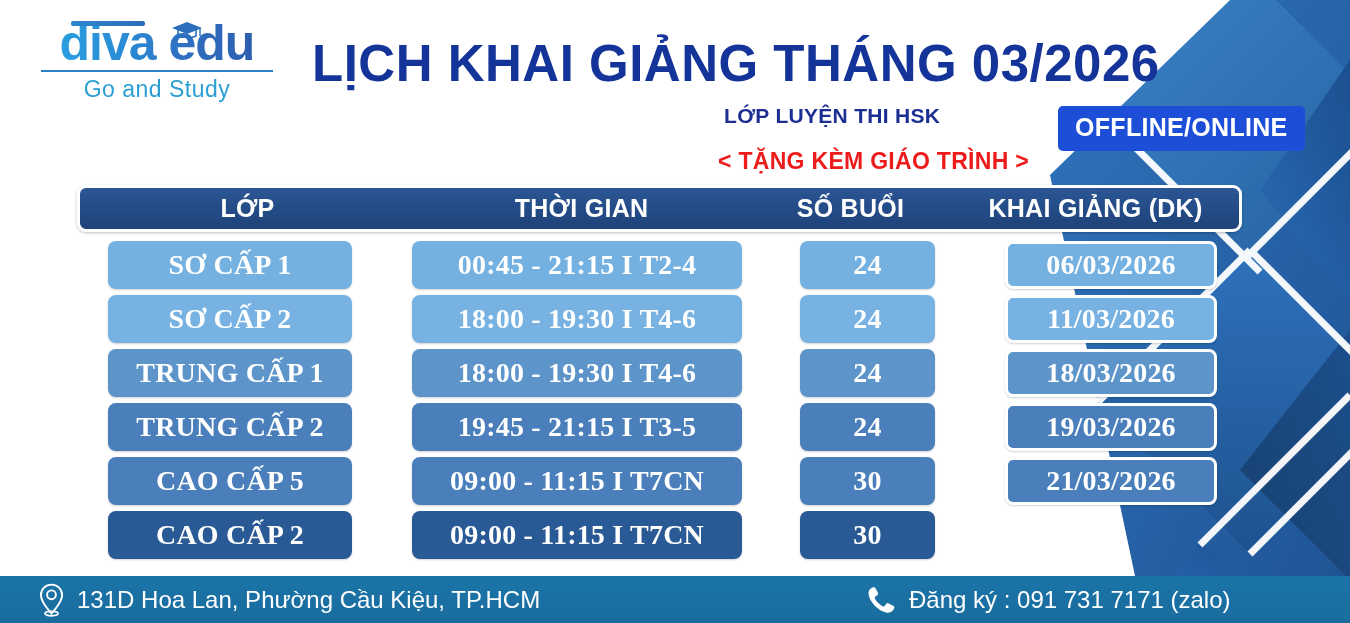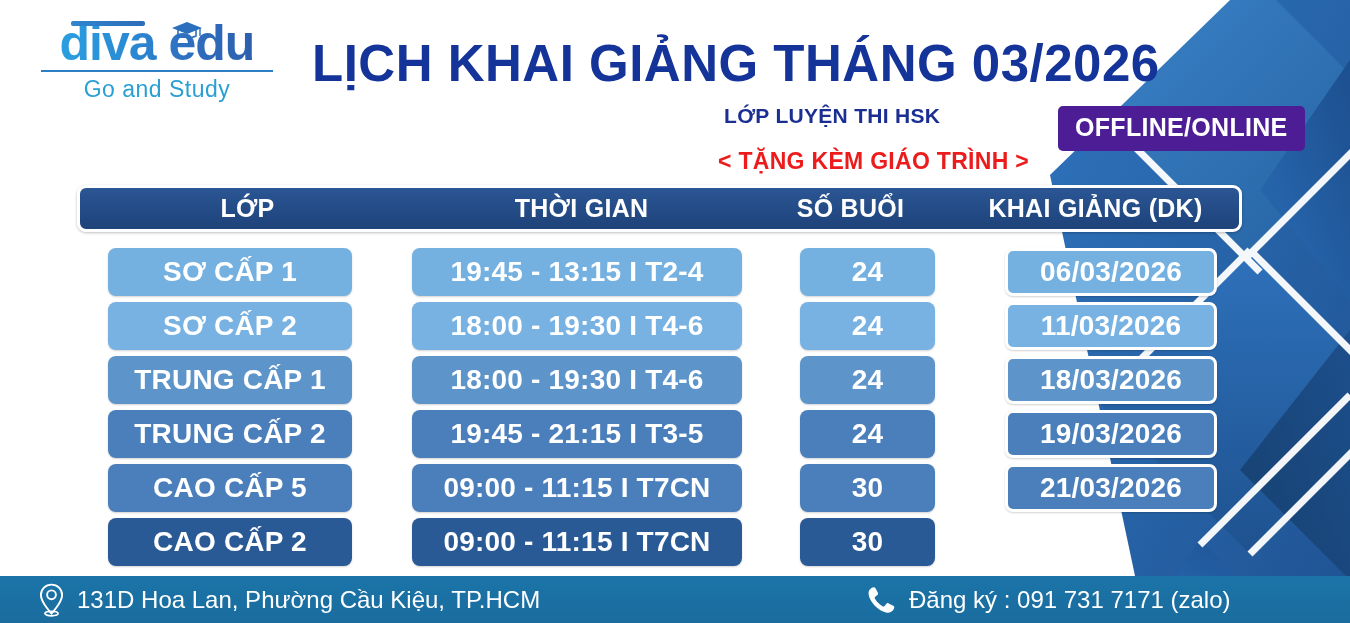--- a/index.html
+++ b/index.html
@@ -60,21 +60,21 @@
     font-size:21px;font-weight:bold;color:#1b2f93;
     letter-spacing:.3px;white-space:nowrap;
   }
   #giftline{
     position:absolute;left:718px;top:148px;
     font-size:23px;font-weight:bold;color:#ed1c1c;
     letter-spacing:.3px;white-space:nowrap;
   }
   #badge{
     position:absolute;left:1058px;top:106px;
-    background:#4c1d95;color:#fff;
+    background:#1d4ed8;color:#fff;
     font-size:25px;font-weight:bold;letter-spacing:.3px;
     padding:7px 17px 9px 17px;border-radius:5px;white-space:nowrap;
     z-index:6;
   }
 
   
   #table{
     position:absolute;left:77px;top:185px;width:1165px;
   }
   #thead{
@@ -87,21 +87,21 @@
   }
   .th{
     color:#ffffff;font-size:25px;font-weight:bold;text-align:center;
     letter-spacing:.3px;white-space:nowrap;
   }
   .c1{width:335px;}
   .c2{width:333px;}
   .c3{width:205px;}
   .c4{width:285px;}
 
-  #tbody{margin-top:16px;}
+  #tbody{margin-top:9px;font-family:Liberation Serif, serif;}
   .trow{display:flex;margin-bottom:6px;height:48px;}
   .cell{
     display:flex;align-items:center;justify-content:center;
     color:#ffffff;font-size:28px;font-weight:bold;
     border-radius:8px;box-sizing:border-box;
     letter-spacing:.2px;white-space:nowrap;
     box-shadow:0 1px 2px rgba(0,0,0,.18);
   }
   .cell-lop{width:244px;margin-left:31px;}
   .cell-gap1{width:60px;}
@@ -207,21 +207,21 @@
     <div id="thead">
       <div class="th c1">LỚP</div>
       <div class="th c2">THỜI GIAN</div>
       <div class="th c3">SỐ BUỔI</div>
       <div class="th c4">KHAI GIẢNG (DK)</div>
     </div>
     <div id="tbody">
         <div class="trow">
           <div class="cell cell-lop" style="background: rgb(116, 177, 224);">SƠ CẤP 1</div>
           <div class="cell-gap1"></div>
-          <div class="cell cell-time" style="background: rgb(116, 177, 224);">19:45 - 13:15 I T2-4</div>
+          <div class="cell cell-time" style="background: rgb(116, 177, 224);">00:45 - 21:15 I T2-4</div>
           <div class="cell-gap2"></div>
           <div class="cell cell-buoi" style="background: rgb(116, 177, 224);">24</div>
           <div class="cell-gap3"></div>
           <div class="cell cell-date" style="background: rgb(116, 177, 224);">06/03/2026</div>
         </div>
         <div class="trow">
           <div class="cell cell-lop" style="background: rgb(119, 178, 226);">SƠ CẤP 2</div>
           <div class="cell-gap1"></div>
           <div class="cell cell-time" style="background: rgb(119, 178, 226);">18:00 - 19:30 I T4-6</div>
           <div class="cell-gap2"></div>

